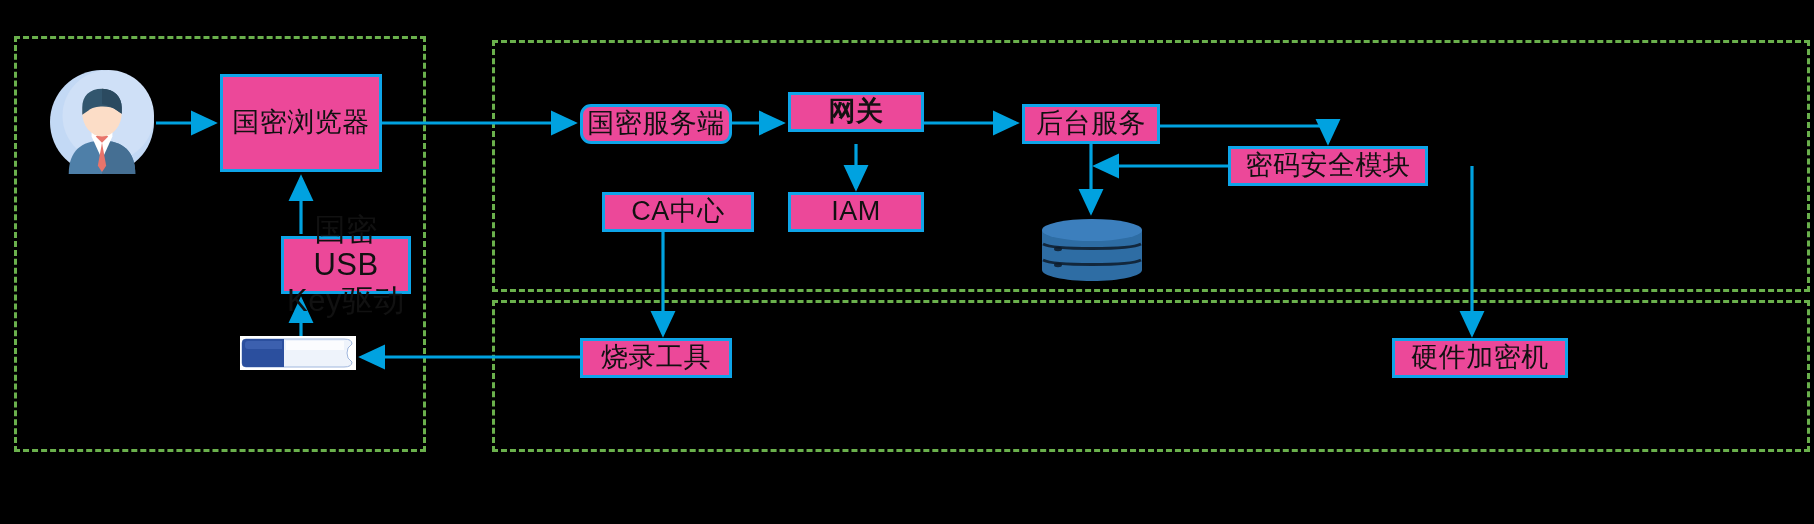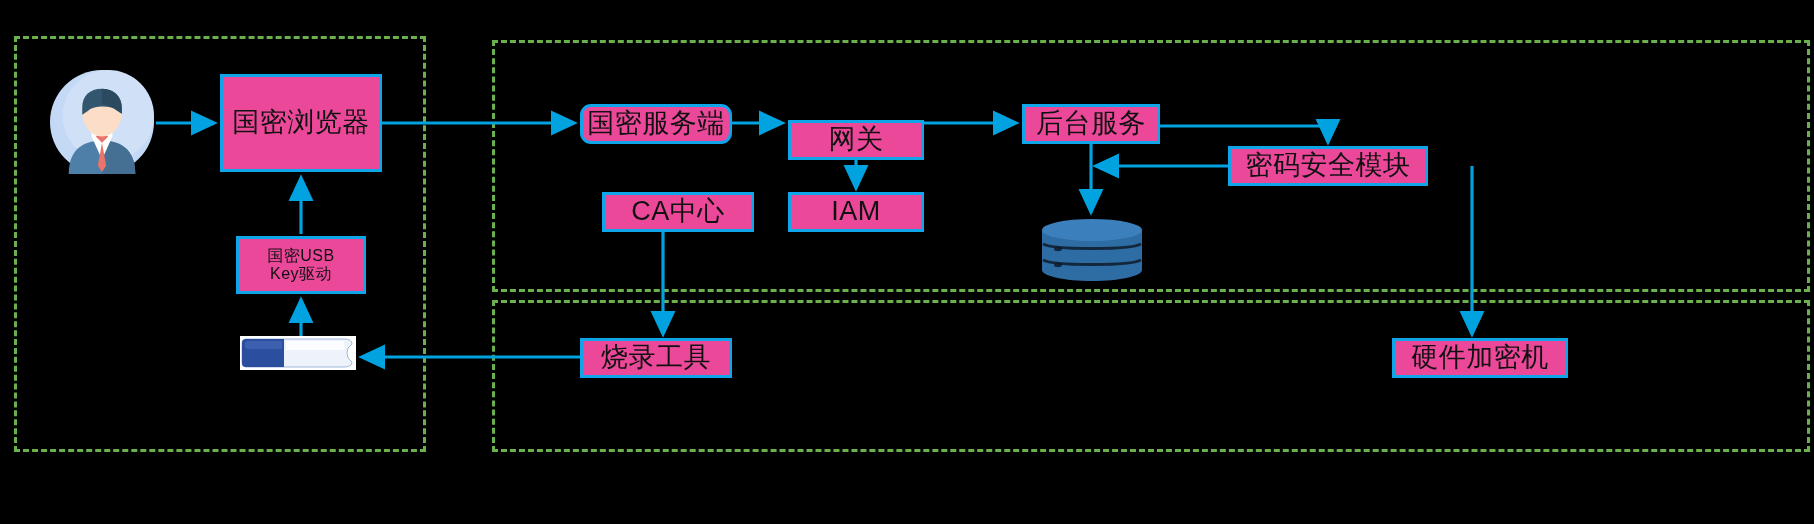--- a/index.html
+++ b/index.html
@@ -4,21 +4,21 @@
 <style>
   html,body{margin:0;padding:0;background:#000;}
   #stage{position:relative;width:1814px;height:524px;background:#000;
          font-family:"Liberation Sans","DejaVu Sans",sans-serif;overflow:hidden;}
 
   .panel{position:absolute;border:3px dashed #6ab04c;box-sizing:border-box;background:transparent;}
 
   .node{position:absolute;background:#ec4899;border:3px solid #0ea5e9;box-sizing:border-box;
         display:flex;align-items:center;justify-content:center;text-align:center;
         color:#111;font-size:27px;line-height:1.15;letter-spacing:.5px;}
-  .node.two-line{font-size:16px;}
+  .node.two-line{font-size:31px;margin-left:45px;}
 
   svg.wires{position:absolute;left:0;top:0;width:1814px;height:524px;pointer-events:none;}
 
   .avatar{position:absolute;}
   .usbkey{position:absolute;}
   .db{position:absolute;}
 </style>
 </head>
 <body>
 
@@ -100,21 +100,21 @@
 
   <div class="node two-line" style="left:236px;top:236px;width:130px;height:58px;flex-direction:column;">
     <span>国密USB</span>
     <span>Key驱动</span>
   </div>
 
   <div class="node" style="left:580px;top:104px;width:152px;height:40px;border-radius:11px;">
     <span>国密服务端</span>
   </div>
 
-  <div class="node" style="left:788px;top:120px;width:136px;height:40px;">
+  <div class="node" style="left:788px;top:92px;width:136px;height:40px;font-weight:bold;">
     <span>网关</span>
   </div>
 
   <div class="node" style="left:1022px;top:104px;width:138px;height:40px;">
     <span>后台服务</span>
   </div>
 
   <div class="node" style="left:580px;top:192px;width:152px;height:40px;margin-left:22px;">
     <span>CA中心</span>
   </div>

